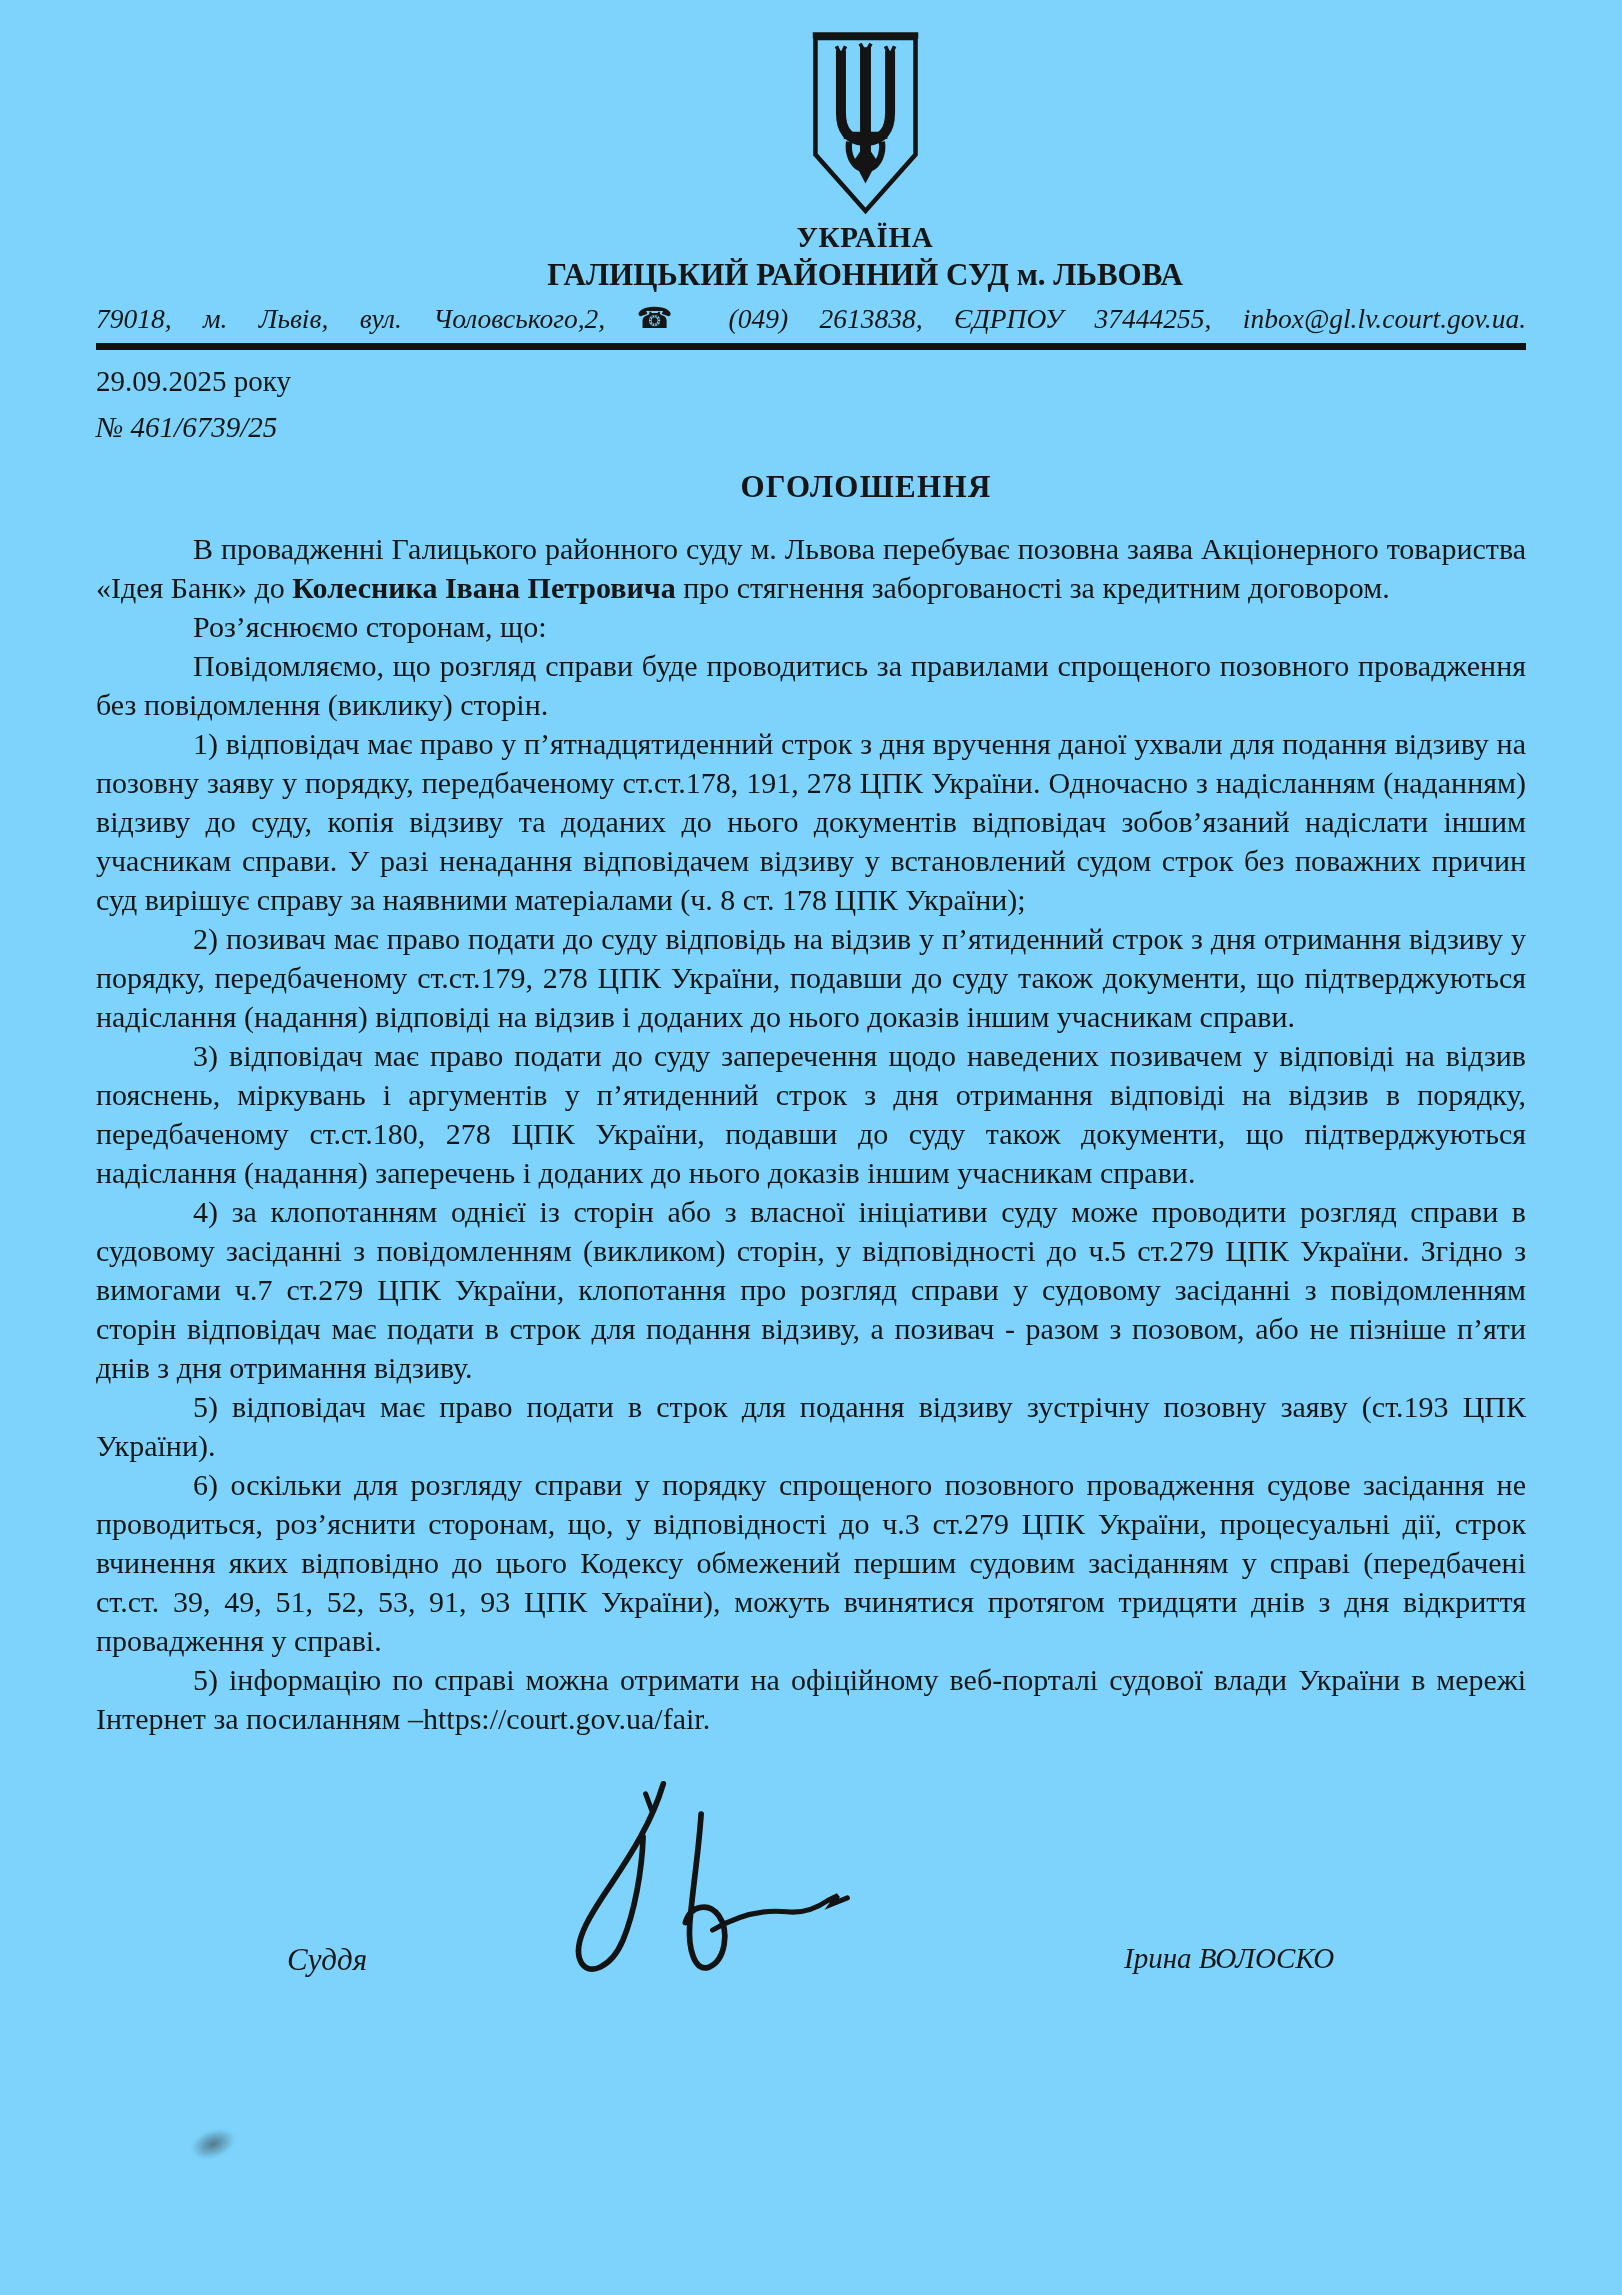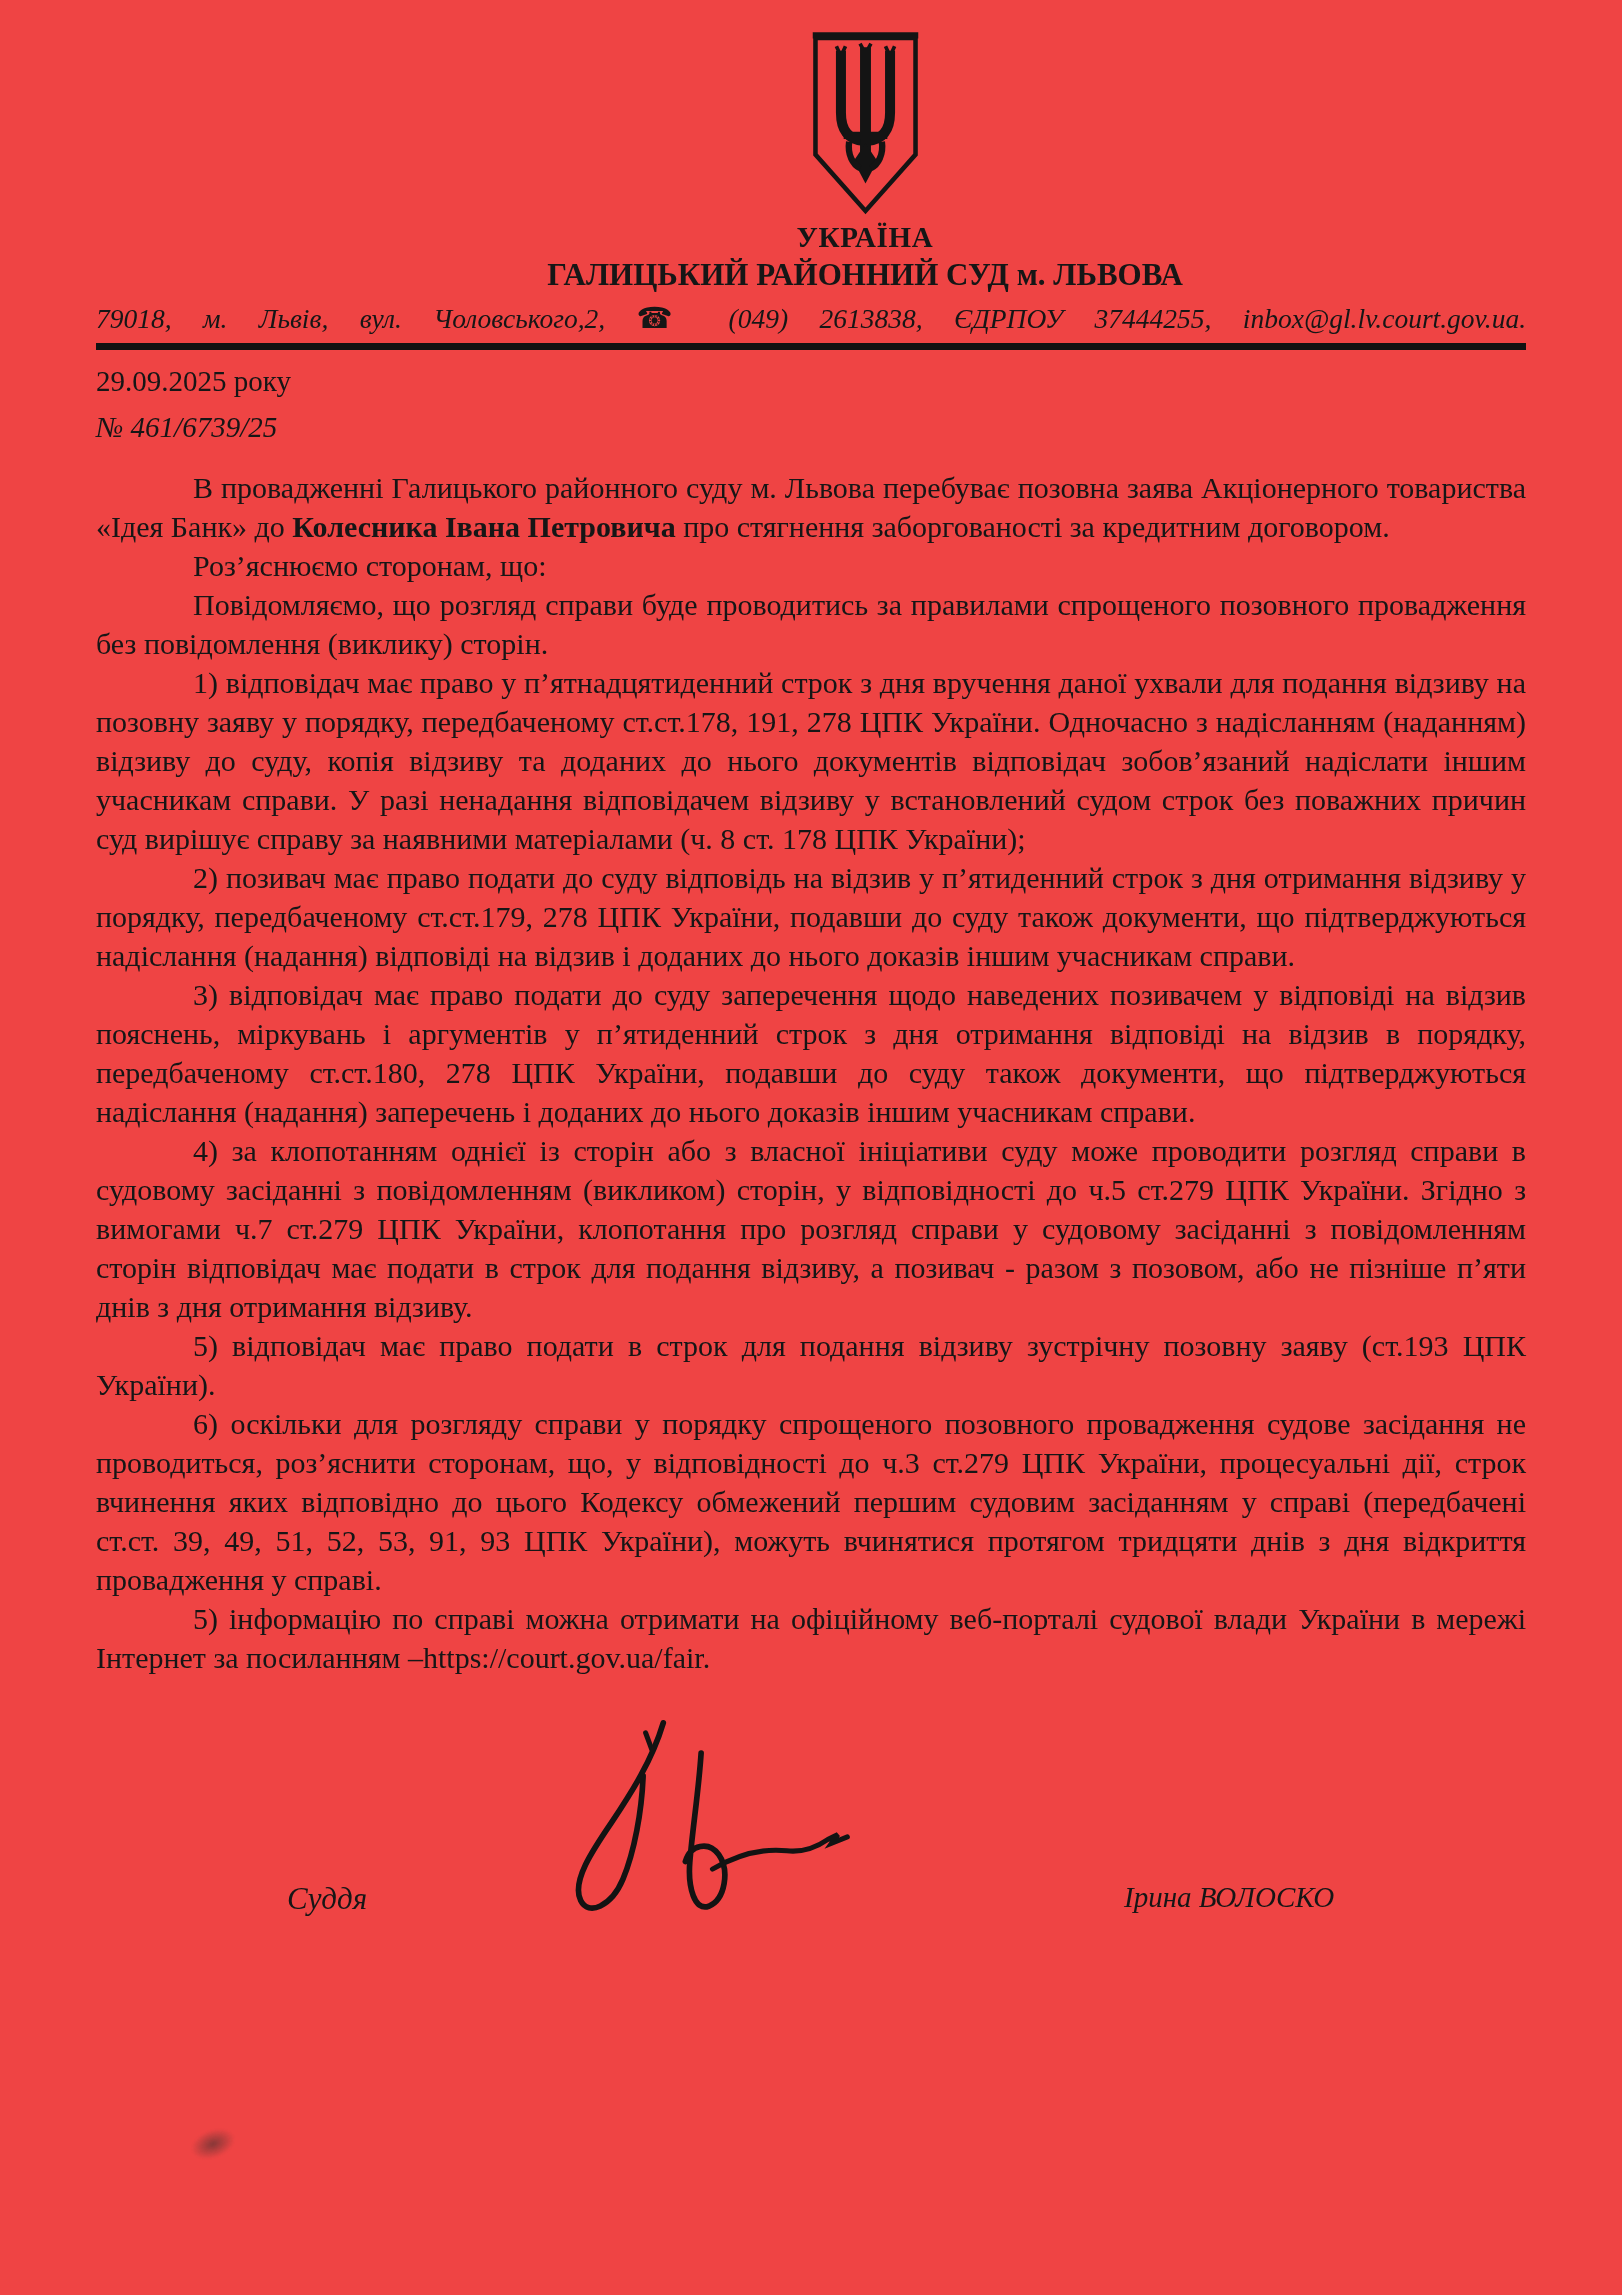--- a/index.html
+++ b/index.html
@@ -1,19 +1,19 @@
 <!DOCTYPE html>
 <html lang="uk" style="font-size:10.5px"><head>
 <meta charset="utf-8">
 <style>
   html, body { margin:0; padding:0; background:#ffffff; }
   .page {
     position:relative;
     width:1622px; height:2295px;
-    background:#ef4444;
+    background:#7dd3fc;
     color:#161616;
     font-family:"Liberation Serif","DejaVu Serif",serif;
     overflow:hidden;
   }
   .content { padding:0 96px; }
 
   
   .letterhead { position:relative; left:54px; text-align:center; padding-top:29px; }
   .emblem-wrap { display:block; }
   .emblem-wrap svg { display:block; margin:0 auto; }
@@ -81,20 +81,21 @@
       <div class="court">ГАЛИЦЬКИЙ РАЙОННИЙ СУД м. ЛЬВОВА</div>
     </div>
 
     <div class="address"><span>79018, м. Львів, вул. Чоловського,2,</span> <span class="phone">☎</span> <span>(049) 2613838, ЄДРПОУ 37444255, inbox@gl.lv.court.gov.ua.</span></div>
 
     <div class="rule"></div>
 
     <div class="meta date-line">29.09.2025 року</div>
     <div class="meta case-number">№ 461/6739/25</div>
 
+    <h1 class="doc-title">ОГОЛОШЕННЯ</h1>
 
     <div class="body-text">
       <p class="para"><span>В провадженні Галицького районного суду м. Львова перебуває позовна заява Акціонерного товариства «Ідея Банк» до </span><b>Колесника Івана Петровича</b><span> про стягнення заборгованості за кредитним договором.</span></p>
       <p class="para">Роз’яснюємо сторонам, що:</p>
       <p class="para">Повідомляємо, що розгляд справи буде проводитись за правилами спрощеного позовного провадження без повідомлення (виклику) сторін.</p>
       <p class="para">1) відповідач має право у п’ятнадцятиденний строк з дня вручення даної ухвали для подання відзиву на позовну заяву у порядку, передбаченому ст.ст.178, 191, 278 ЦПК України. Одночасно з надісланням (наданням) відзиву до суду, копія відзиву та доданих до нього документів відповідач зобов’язаний надіслати іншим учасникам справи. У разі ненадання відповідачем відзиву у встановлений судом строк без поважних причин суд вирішує справу за наявними матеріалами (ч. 8 ст. 178 ЦПК України);</p>
       <p class="para">2) позивач має право подати до суду відповідь на відзив у п’ятиденний строк з дня отримання відзиву у порядку, передбаченому ст.ст.179, 278 ЦПК України, подавши до суду також документи, що підтверджуються надіслання (надання) відповіді на відзив і доданих до нього доказів іншим учасникам справи.</p>
       <p class="para">3) відповідач має право подати до суду заперечення щодо наведених позивачем у відповіді на відзив пояснень, міркувань і аргументів у п’ятиденний строк з дня отримання відповіді на відзив в порядку, передбаченому ст.ст.180, 278 ЦПК України, подавши до суду також документи, що підтверджуються надіслання (надання) заперечень і доданих до нього доказів іншим учасникам справи.</p>
       <p class="para">4) за клопотанням однієї із сторін або з власної ініціативи суду може проводити розгляд справи в судовому засіданні з повідомленням (викликом) сторін, у відповідності до ч.5 ст.279 ЦПК України. Згідно з вимогами ч.7 ст.279 ЦПК України, клопотання про розгляд справи у судовому засіданні з повідомленням сторін відповідач має подати в строк для подання відзиву, а позивач - разом з позовом, або не пізніше п’яти днів з дня отримання відзиву.</p>
       <p class="para">5) відповідач має право подати в строк для подання відзиву зустрічну позовну заяву (ст.193 ЦПК України).</p>

